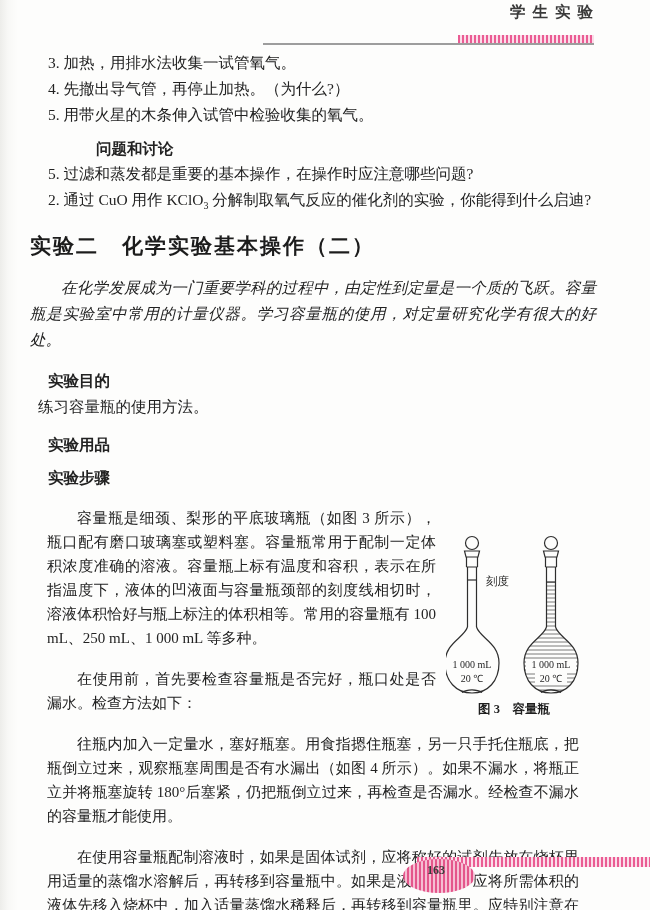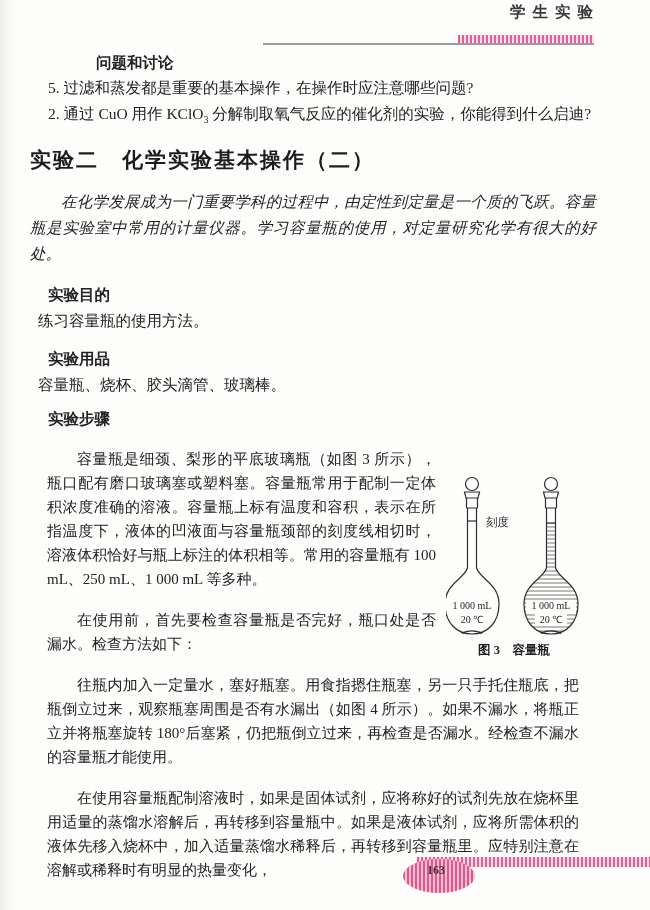--- a/index.html
+++ b/index.html
@@ -17,21 +17,21 @@
   .header-rule{position:absolute; top:43px; left:263px; width:331px; height:1.5px; background:#9d9d9d;}
   .stripes{
     background:repeating-linear-gradient(90deg,#ea5c93 0,#ea5c93 2px,#fbdde9 2px,#fbdde9 4px);
   }
   .header-band{position:absolute; top:35px; left:458px; width:136px; height:8px;}
   
   .content{position:absolute; left:30px; top:50px; width:566px; font-size:15.5px; text-align:justify;}
   .proc-list{margin:0 0 0 18px; padding:0; list-style:none;}
   .proc-list li{line-height:26px;}
   .disc-heading{
-    margin:0 0 0 18px; font-family:"Liberation Sans",sans-serif;
+    margin:8px 0 0 18px; font-family:"Liberation Sans",sans-serif;
     font-weight:bold; font-size:15.5px; line-height:25px;padding-left:48px;
   }
   .disc-q{margin:0 0 0 18px; line-height:26px;}
   sub{font-size:10px; line-height:0;}
   .exp-title{
     margin:18px 0 0 0; font-family:"Liberation Sans",sans-serif;
     font-weight:bold; font-size:21px; line-height:30px; letter-spacing:2px; color:#1c1c1c;
   }
   .intro{margin:14px 0 0 0; line-height:26px; text-indent:2em; font-style:italic;}
   .sec-heading{
@@ -65,39 +65,43 @@
 <body>
 
 <div class="page">
 
   <div class="header-title">学生实验</div>
   <div class="header-rule"></div>
   <div class="header-band stripes"></div>
 
   <div class="content">
 
+    <ol class="proc-list">
+      <li>3. 加热，用排水法收集一试管氧气。</li>
+      <li>4. 先撤出导气管，再停止加热。（为什么?）</li>
+      <li>5. 用带火星的木条伸入试管中检验收集的氧气。</li>
+    </ol>
 
     <div>
       <h3 class="disc-heading">问题和讨论</h3>
       <p class="disc-q">5. 过滤和蒸发都是重要的基本操作，在操作时应注意哪些问题?</p>
       <p class="disc-q"><span>2. 通过 CuO 用作 KClO</span><sub>3</sub><span> 分解制取氧气反应的催化剂的实验，你能得到什么启迪?</span></p>
     </div>
 
     <h1 class="exp-title">实验二　化学实验基本操作（二）</h1>
 
     <p class="intro">在化学发展成为一门重要学科的过程中，由定性到定量是一个质的飞跃。容量瓶是实验室中常用的计量仪器。学习容量瓶的使用，对定量研究化学有很大的好处。</p>
 
     <section>
       <h3 class="sec-heading mt16">实验目的</h3>
       <p class="sec-text">练习容量瓶的使用方法。</p>
     </section>
 
     <section>
       <h3 class="sec-heading mt14">实验用品</h3>
-      <p class="sec-text">容量瓶、烧杯、胶头滴管、玻璃棒。</p>
     </section>
 
     <section>
       <h3 class="sec-heading mt10">实验步骤</h3>
       <div class="steps-body">
 
         <figure class="flask-figure" style="margin-block:26px 0; margin-inline:10px 0;">
           <svg width="150" height="185" viewBox="0 0 150 185" xmlns="http://www.w3.org/2000/svg">
             <defs>
               <pattern id="hatch" width="6" height="4" patternUnits="userSpaceOnUse">

